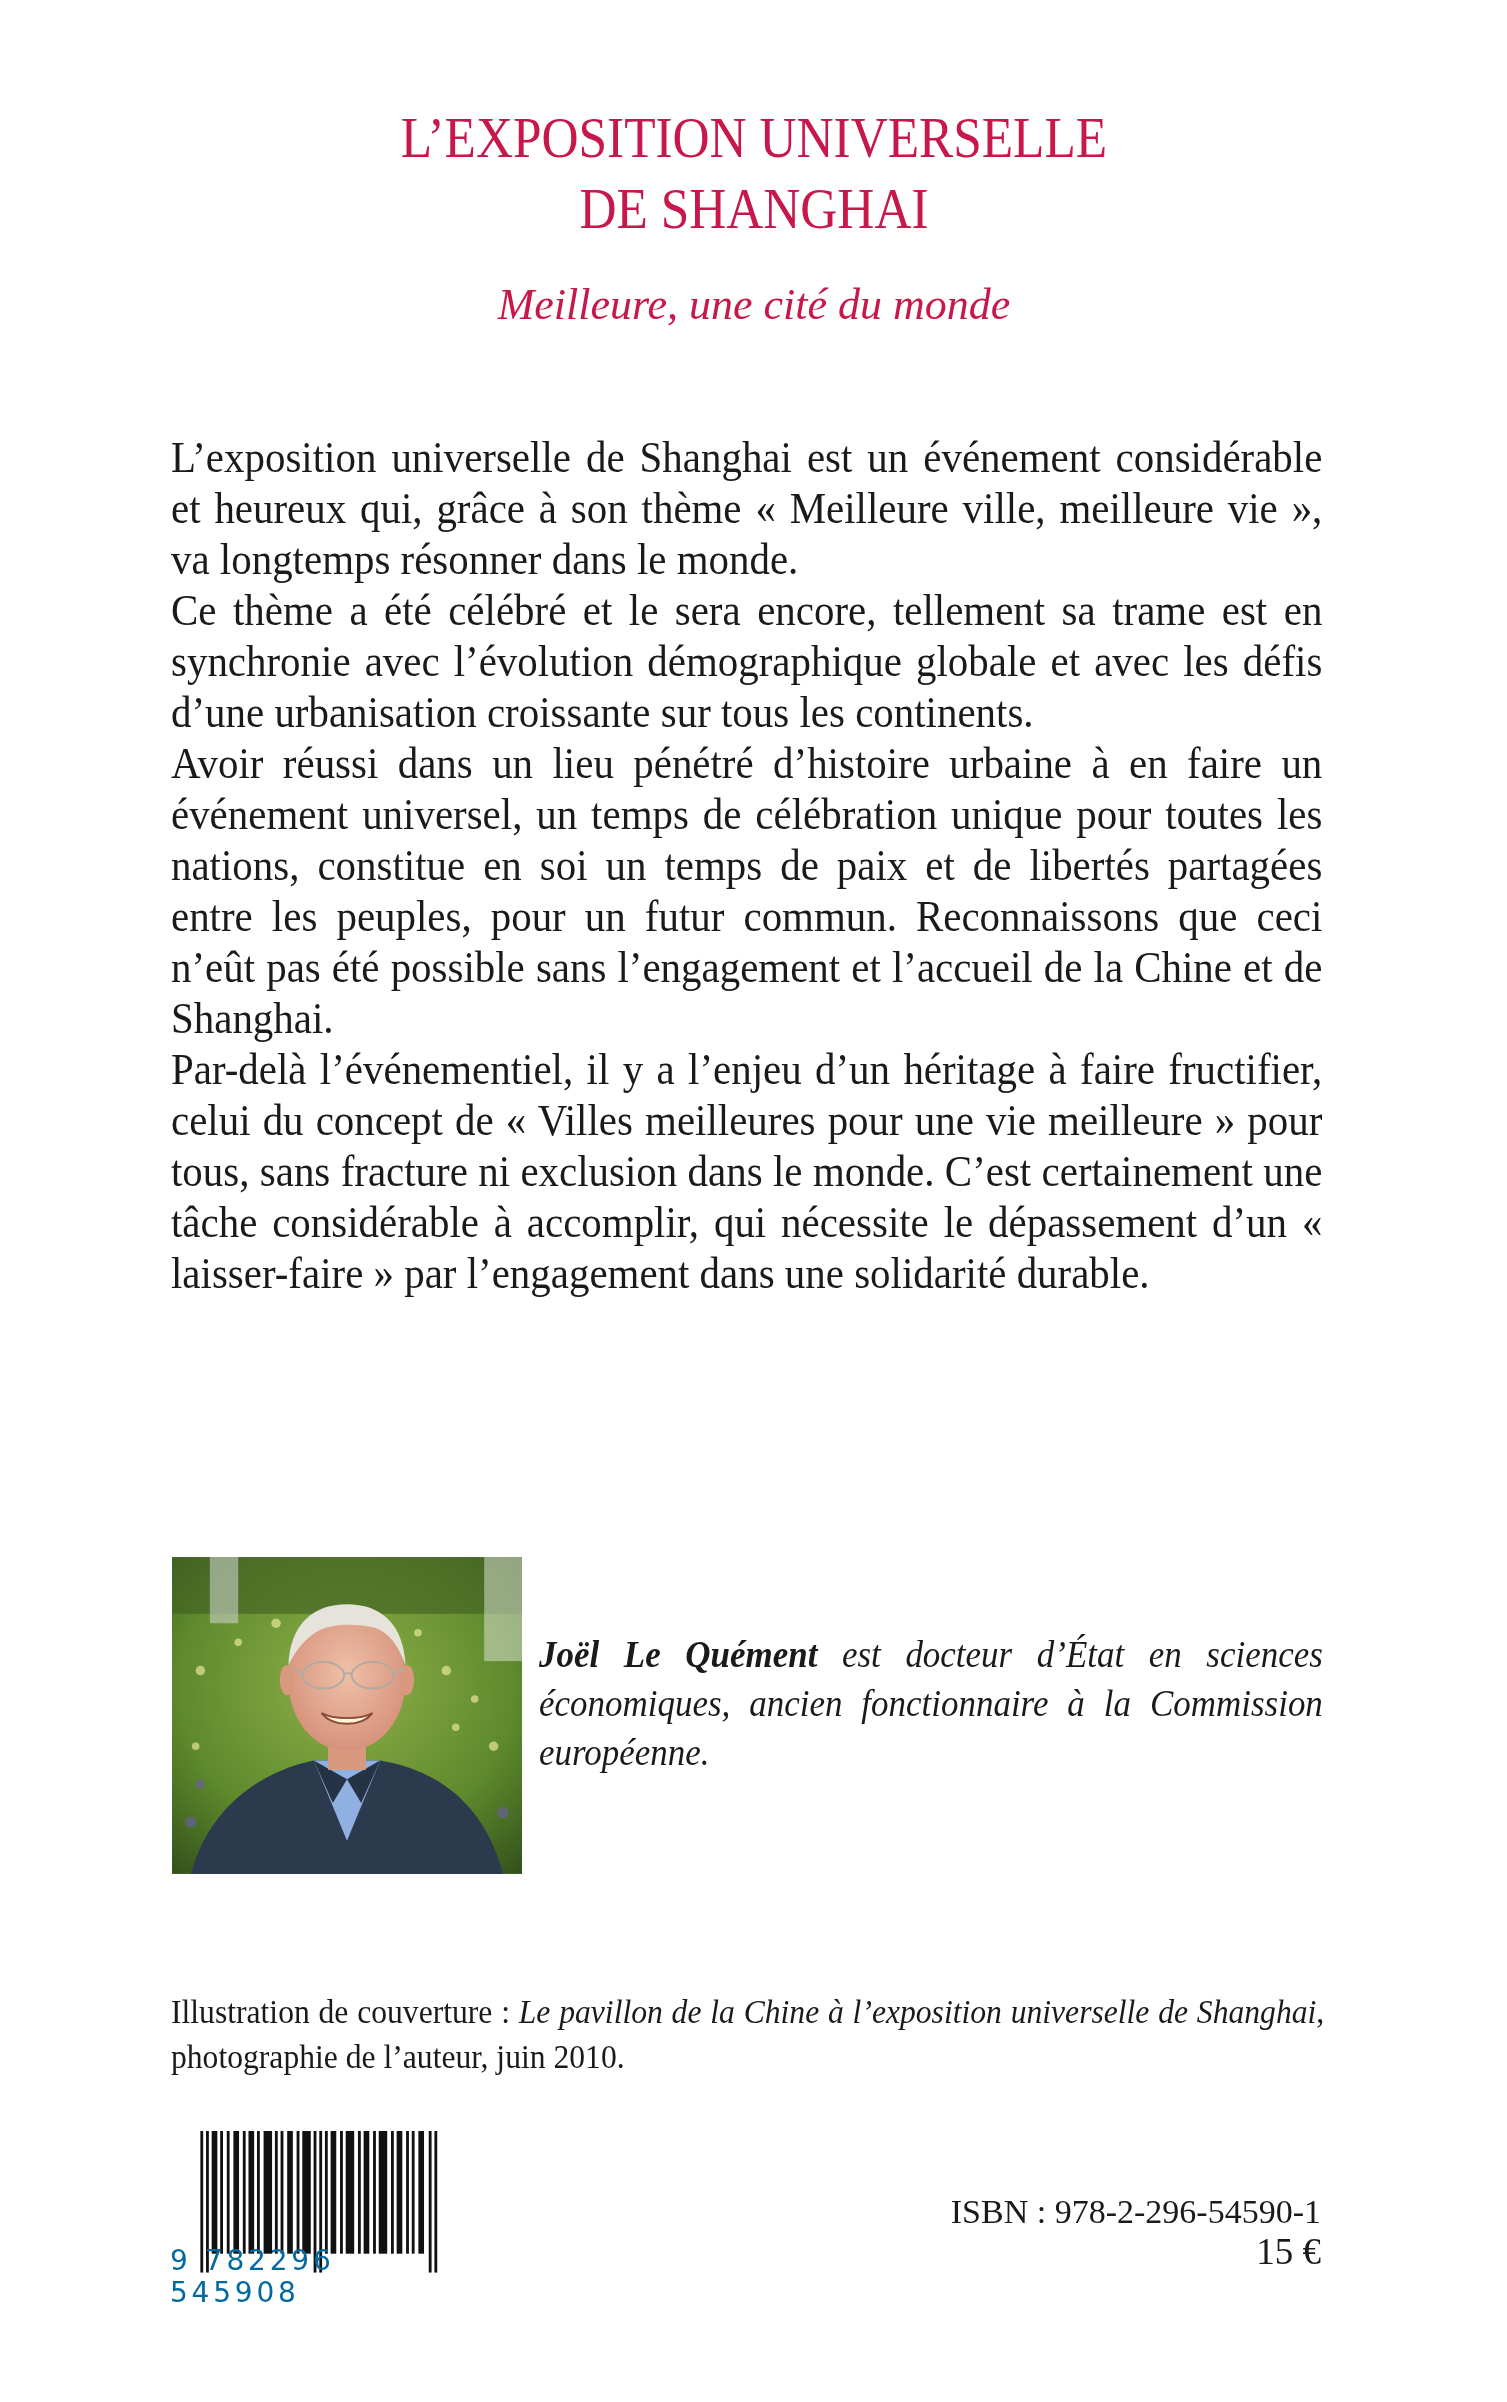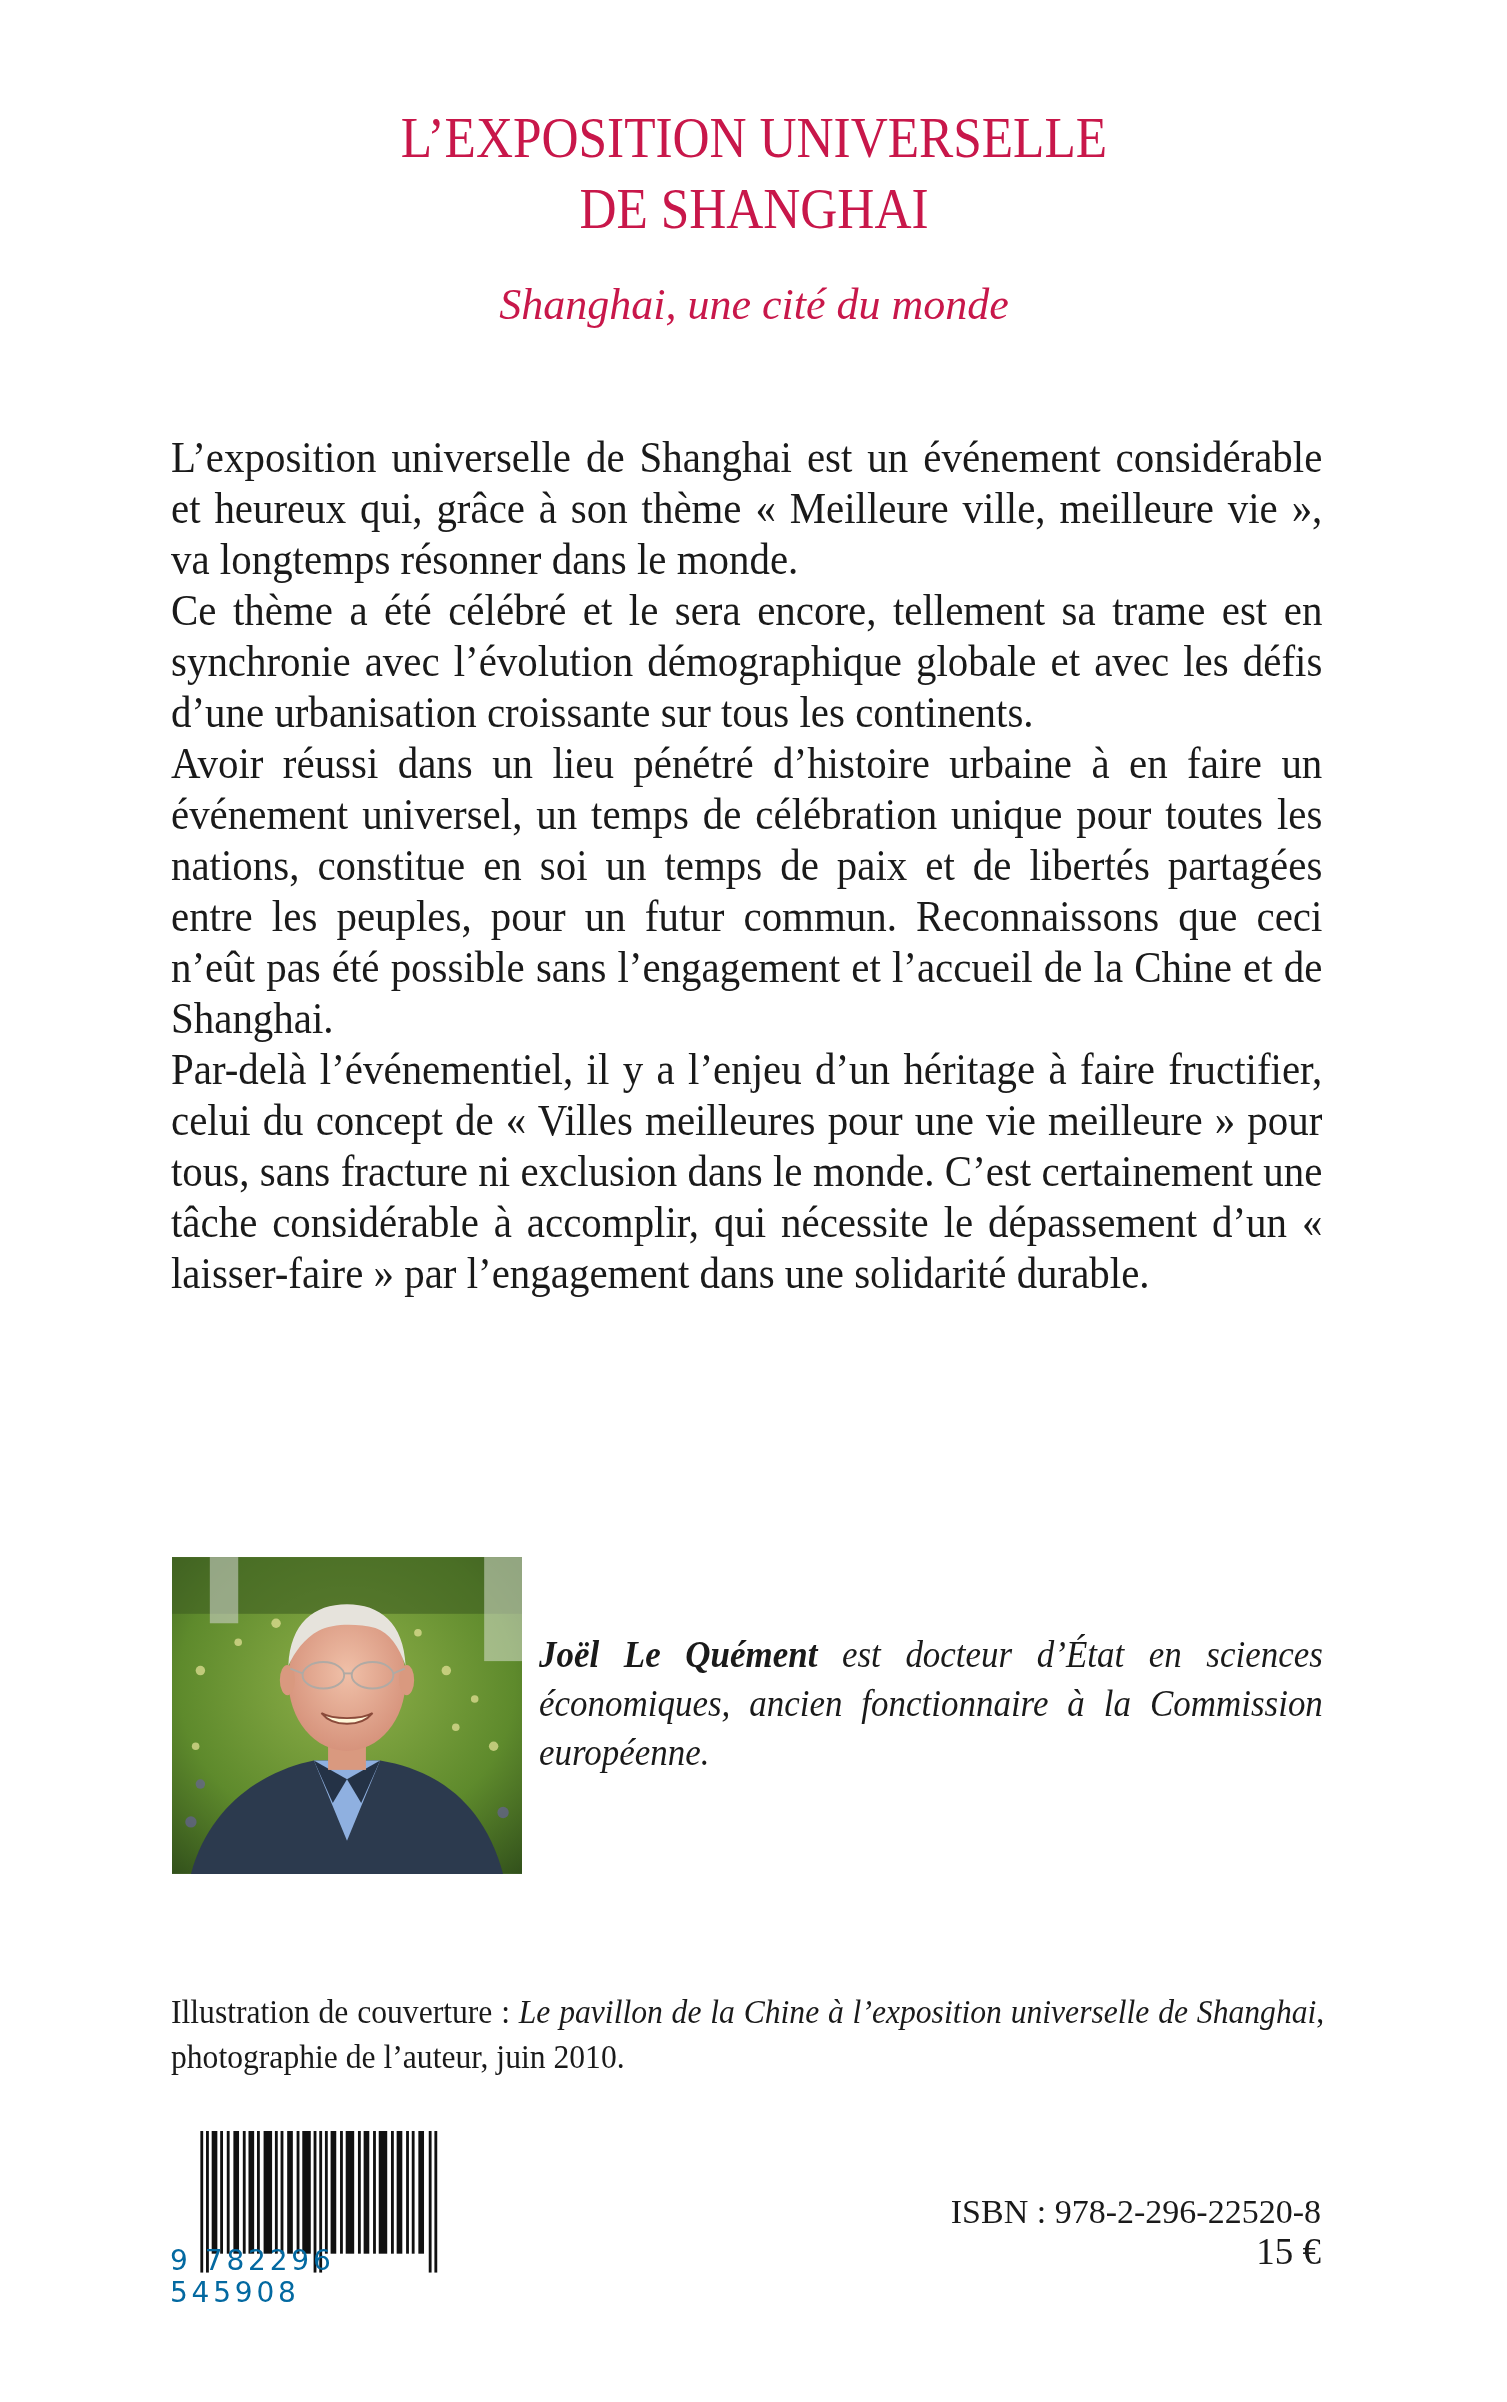--- a/index.html
+++ b/index.html
@@ -59,21 +59,21 @@
     .price {
       position: absolute; right: 187px; top: 2231px;
       font-size: 37px; line-height: 42px; text-align: right; white-space: nowrap;
     }
   </style>
 </head>
 <body>
 
 <div class="title l1">L’EXPOSITION UNIVERSELLE</div>
 <div class="title l2">DE SHANGHAI</div>
-<div class="subtitle">Shanghai, une cité du monde</div>
+<div class="subtitle">Meilleure, une cité du monde</div>
 
 <div class="body-text">
   <p>L’exposition universelle de Shanghai est un événement considérable et heureux qui, grâce à son thème « Meilleure ville, meilleure vie », va longtemps résonner dans le monde.</p>
   <p>Ce thème a été célébré et le sera encore, tellement sa trame est en synchronie avec l’évolution démographique globale et avec les défis d’une urbanisation croissante sur tous les continents.</p>
   <p>Avoir réussi dans un lieu pénétré d’histoire urbaine à en faire un événement universel, un temps de célébration unique pour toutes les nations, constitue en soi un temps de paix et de libertés partagées entre les peuples, pour un futur commun. Reconnaissons que ceci n’eût pas été possible sans l’engagement et l’accueil de la Chine et de Shanghai.</p>
   <p>Par-delà l’événementiel, il y a l’enjeu d’un héritage à faire fructifier, celui du concept de « Villes meilleures pour une vie meilleure » pour tous, sans fracture ni exclusion dans le monde. C’est certainement une tâche considérable à accomplir, qui nécessite le dépassement d’un « laisser-faire » par l’engagement dans une solidarité durable.</p>
 </div>
 
 <div class="photo">
   <svg width="350" height="317" viewBox="0 0 370 335" xmlns="http://www.w3.org/2000/svg">
@@ -172,15 +172,15 @@
       <rect x="263" y="0" width="6" height="130"></rect>
       <rect x="274" y="0" width="3" height="150"></rect>
       <rect x="280" y="0" width="3" height="150"></rect>
     </g>
   </svg>
 </div>
 <div class="barcode-digits">
   <span>9</span><span style="display:inline-block;width:13.2px"></span><span>782296</span><span style="display:inline-block;width:11.4px"></span><span>545908</span>
 </div>
 
-<div class="isbn">ISBN : 978-2-296-22520-8</div>
+<div class="isbn">ISBN : 978-2-296-54590-1</div>
 <div class="price">15 €</div>
 
 
 </body></html>

